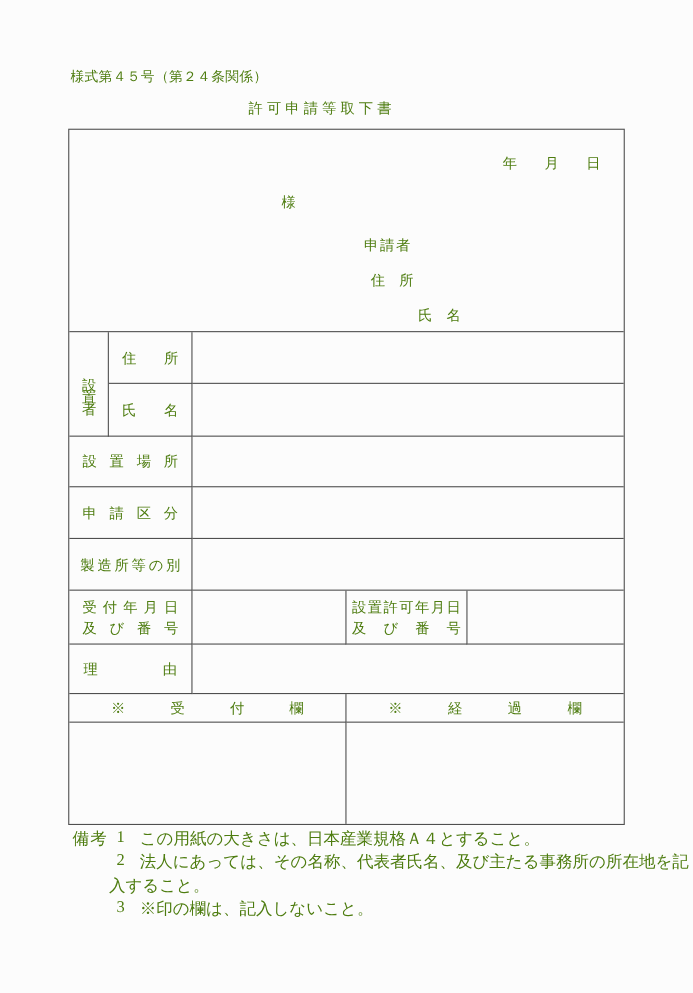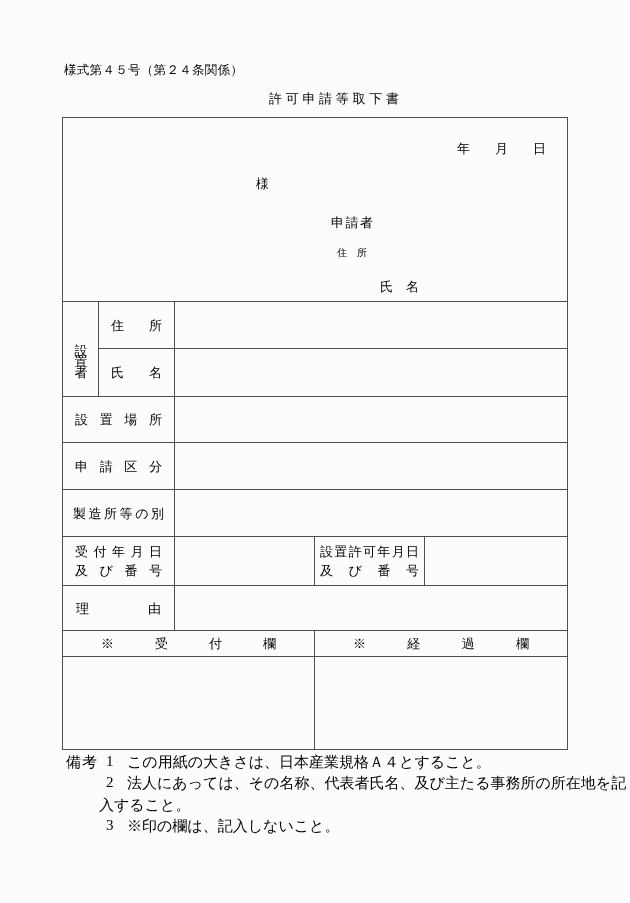--- a/index.html
+++ b/index.html
@@ -1,31 +1,31 @@
 <!DOCTYPE html>
 <html lang="ja"><head>
 <meta charset="utf-8">
 <style>
   html,body{margin:0;padding:0;}
   .page{
     position:relative;
     width:630px;height:903px;
     background:#fcfcfc;
     font-family:"Liberation Serif","DejaVu Serif",serif;
-    color:#000000;
+    color:#4d7c0f;
     overflow:hidden;
     -webkit-font-smoothing:antialiased;
   }
   .form-number{
     position:absolute;left:64px;top:62px;
     font-size:12.5px;letter-spacing:0.3px;white-space:nowrap;
   }
   .form-title{
     position:absolute;left:226px;top:90px;
-    font-size:13px;letter-spacing:3.7px;white-space:nowrap;margin-left:43px;
+    font-size:13px;letter-spacing:3.7px;white-space:nowrap;
   }
   .form-table{
     position:absolute;left:62px;top:117px;
     width:506px;height:633px;
     box-sizing:border-box;
     border:1px solid #4f4f4f;
     display:grid;
     grid-template-columns:36px 76px 140px 110px 142px;
     grid-template-rows:184px 47px 48px 46px 47px 47px 49px 45px 26px 92px;
   }
@@ -38,21 +38,21 @@
     padding:0 12px;
   }
   .cell.no-r{border-right:none;}
   .cell.no-b{border-bottom:none;}
   .jchars{display:flex;justify-content:space-between;width:100%;box-sizing:border-box;line-height:19px;}
   
   .hdr{grid-column:1/6;grid-row:1;position:relative;padding:0;}
   .h-date{position:absolute;top:22px;right:21px;display:flex;gap:25px;font-size:13px;}
   .h-recipient{position:absolute;top:57px;left:193px;font-size:13px;}
   .h-applicant{position:absolute;top:96px;left:268px;font-size:13px;letter-spacing:1.5px;}
-  .h-address{position:absolute;top:128px;left:274px;font-size:10px;}
+  .h-address{position:absolute;top:128px;left:274px;font-size:13px;}
   .h-name{position:absolute;top:160px;left:274px;font-size:13px;margin-left:43px;}
   
   .installer{grid-column:1;grid-row:2/4;align-items:center;padding:0;}
   .installer .vtext{
     writing-mode:vertical-rl;text-orientation:upright;
     letter-spacing:11px;font-size:13px;line-height:36px;
   }
   .c-addr-l{grid-column:2;grid-row:2;}
   .c-addr-v{grid-column:3/6;grid-row:2;}
   .c-name-l{grid-column:2;grid-row:3;}

